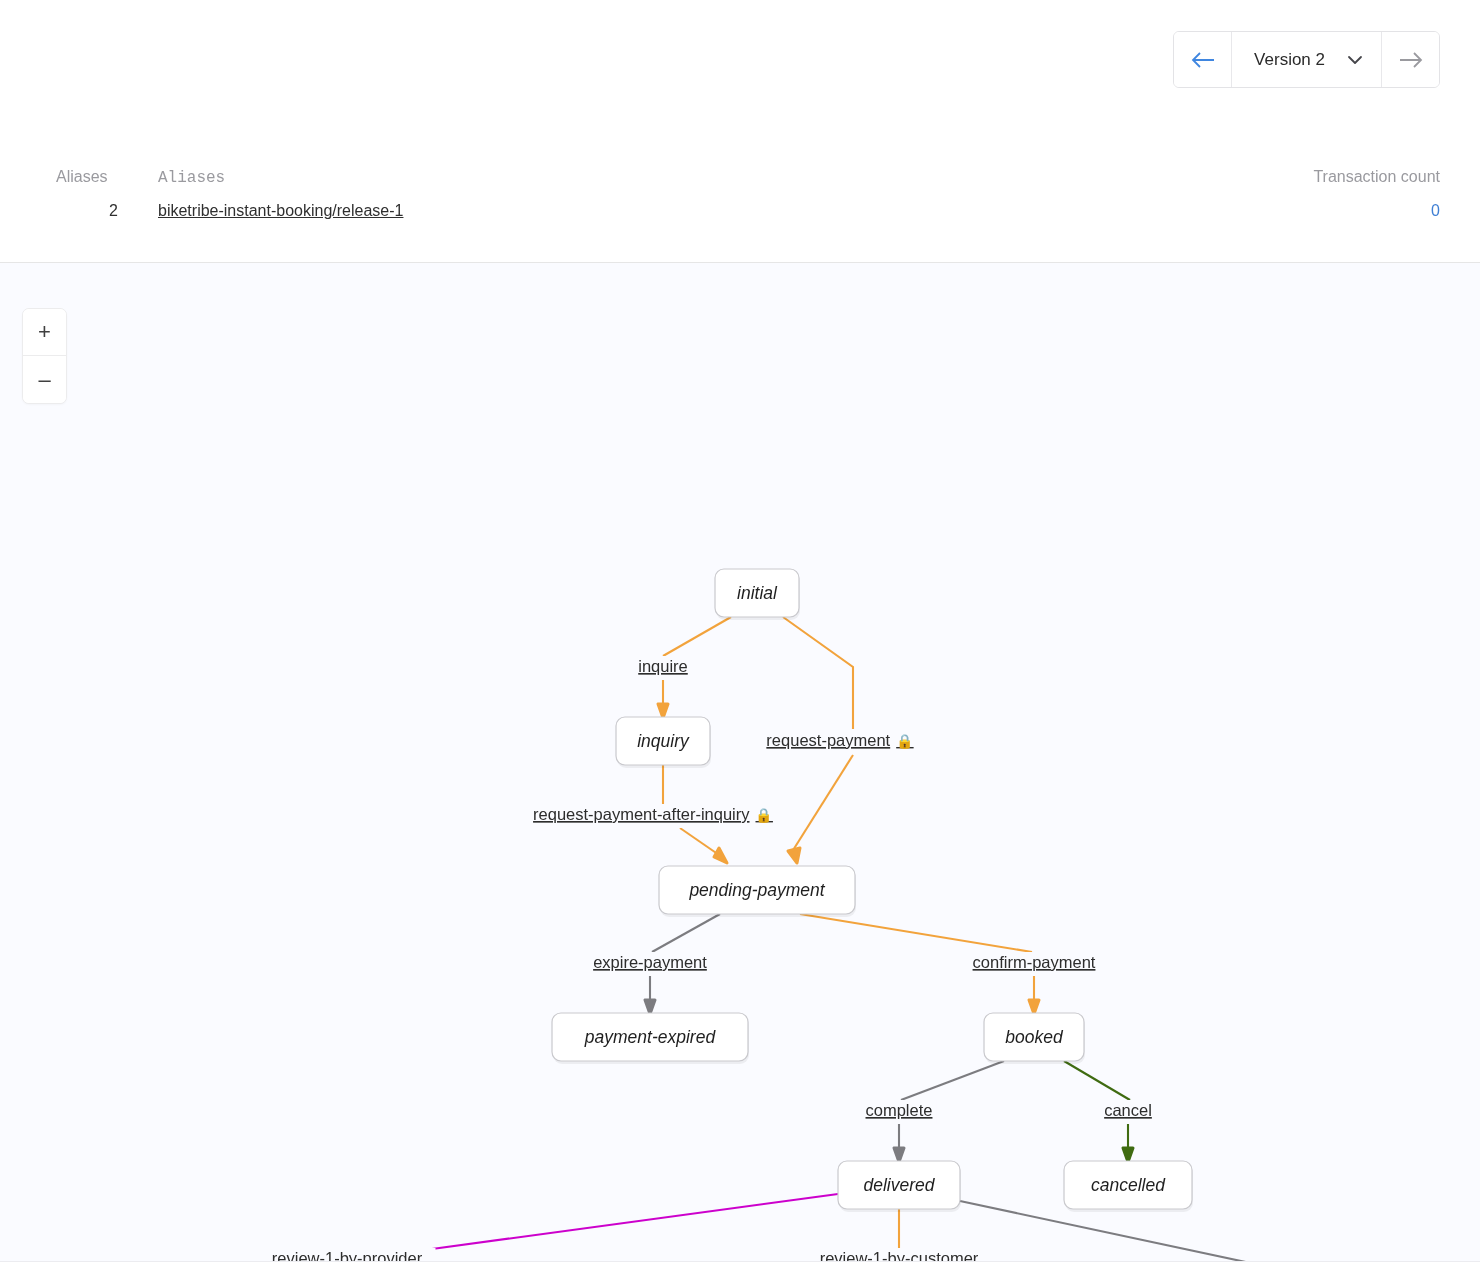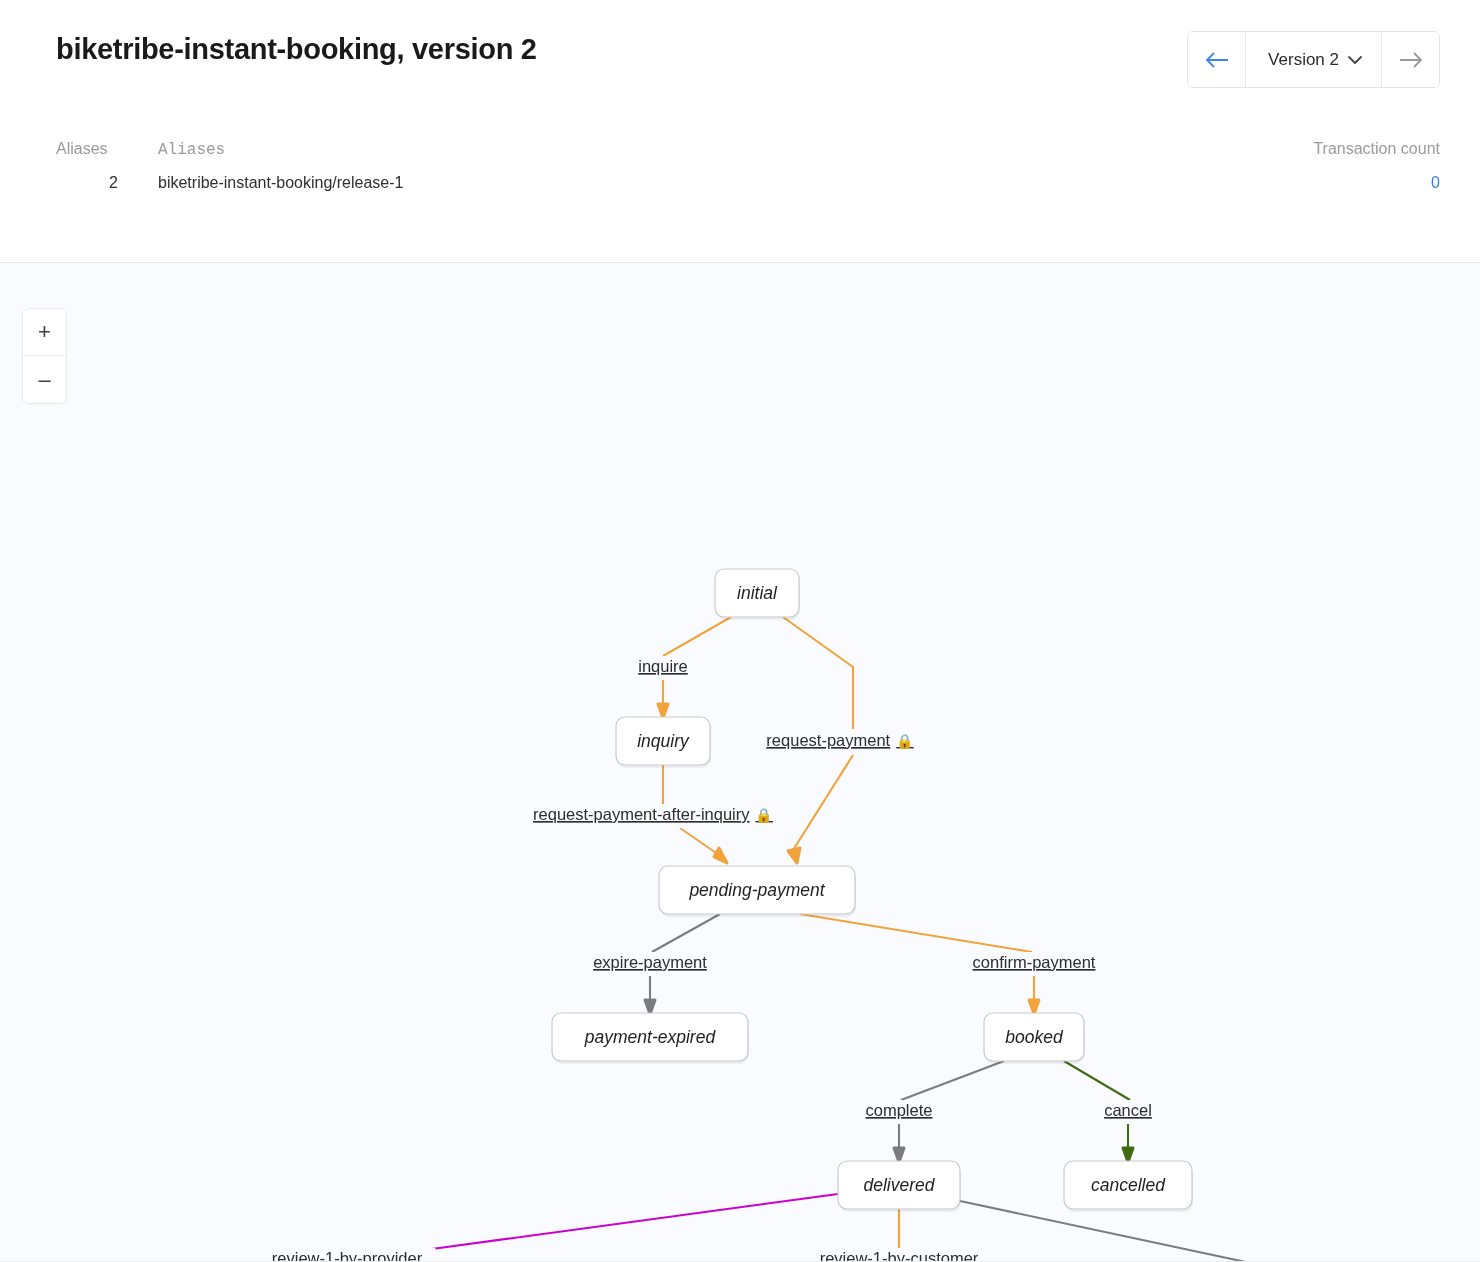--- a/index.html
+++ b/index.html
@@ -28,35 +28,35 @@
     border: 1px solid #e3e3e6; border-radius: 6px; background:#fff;
     overflow: hidden;
   }
   .vs-btn {
     display: flex; align-items: center; justify-content: center;
     width: 58px; cursor: pointer; background: #fff; border: none;
   }
   .vs-btn.divider-right { border-right: 1px solid #e8e8eb; }
   .vs-btn.divider-left { border-left: 1px solid #e8e8eb; }
   .vs-select {
-    display:flex; align-items:center; gap: 8px;
+    display:flex; align-items:center; gap: 22px;
     padding: 0 18px 0 22px; cursor: pointer; background:#fff;
   }
   .vs-select-label { font-size: 17px; color: #2b2b2b; white-space: nowrap; }
   .chev { display:block; }
 
   
   .meta { position: absolute; left: 56px; top: 140px; right: 40px; }
   .meta-head { display: flex; align-items: baseline; font-size: 16px; color: #9a9a9f; }
   .meta-head .c-version { width: 102px; }
   .meta-head .c-aliases { flex: 1; font-family: Liberation Mono, monospace; }
-  .meta-head .c-count { text-align: left; white-space: nowrap; }
+  .meta-head .c-count { text-align: left; white-space: nowrap; margin-top: 28px; }
   .meta-row { display: flex; align-items: baseline; font-size: 16px; color: #2f2f2f; margin-top: 15px; }
   .meta-row .c-version { width: 102px; text-align: right; padding-right: 40px; }
-  .meta-row .c-aliases { flex: 1; }
+  .meta-row .c-aliases { flex: 1; text-decoration: underline; }
   .meta-row .c-count { text-align: right; color: #3f7fd4; cursor: pointer; }
 
   
   .canvas {
     position: absolute; left:0; top: 263px; width: 1480px; height: 999px;
     background: #fafbff;
     overflow: hidden;
   }
   .canvas-bottom-line { position:absolute; left:0; bottom:0; width:100%; height:1px; background:#ececf0; }
 
@@ -96,21 +96,20 @@
   .lock { font-size: 14px; }
   .edge-path { fill: none; stroke-width: 2.1px; }
 </style>
 </head>
 <body>
 
 <div id="app">
 
   <div class="header">
 
-    <div class="page-title">biketribe-instant-booking, version 2</div>
 
     <div class="version-switcher">
       <div class="vs-btn divider-right">
         <svg width="26" height="18" viewBox="0 0 26 18">
           <line x1="24" y1="9" x2="3" y2="9" stroke="#3f86e0" stroke-width="1.8"></line>
           <polyline points="10,2 3,9 10,16" fill="none" stroke="#3f86e0" stroke-width="1.8"></polyline>
         </svg>
       </div>
       <div class="vs-select">
         <span class="vs-select-label">Version 2</span>

